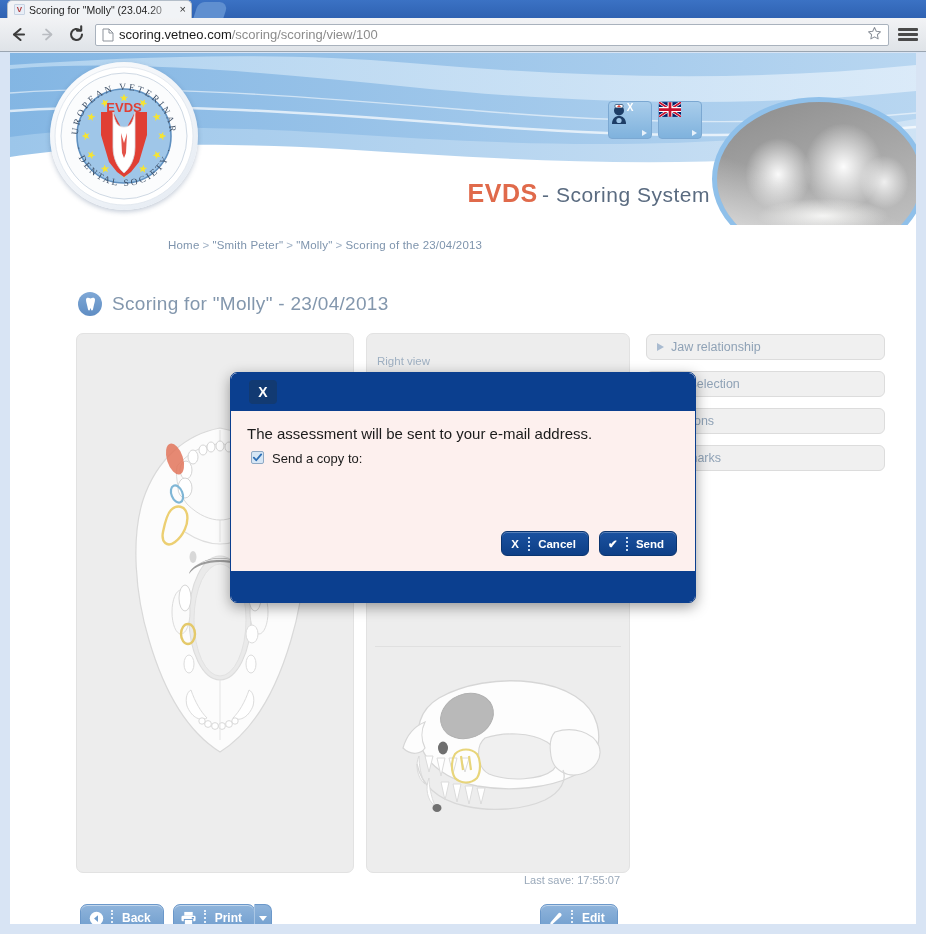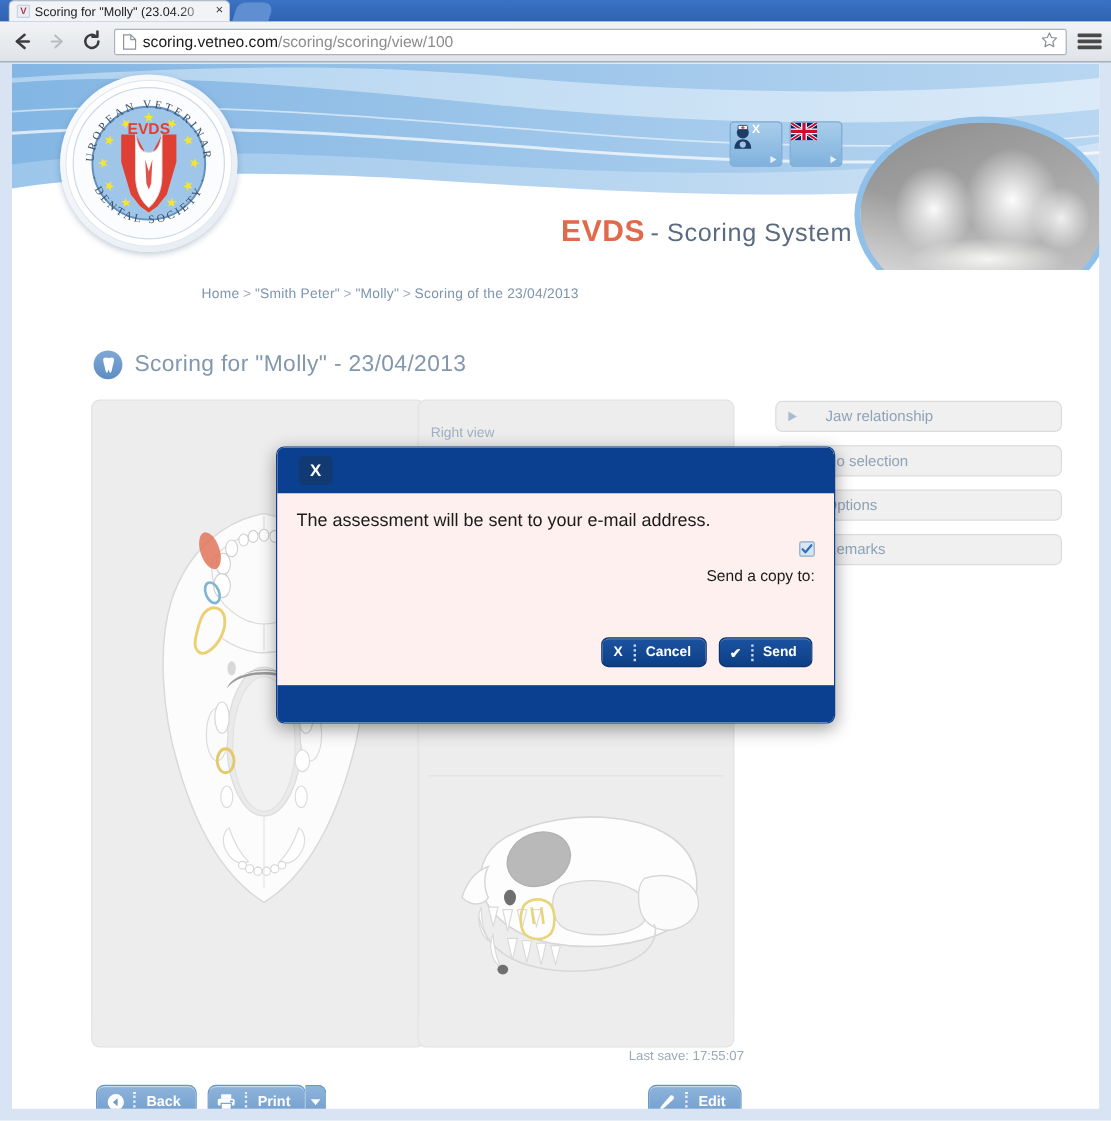--- a/index.html
+++ b/index.html
@@ -150,21 +150,21 @@
     margin:0; font-size:19px; font-weight:normal;
     color:#8397ad; letter-spacing:.3px; white-space:nowrap;
   }
 
   
   .panel-left {
     position:absolute; left:66px; top:280px; width:278px; height:540px;
     background:#ededed; border:1px solid #e2e2e2; border-radius:7px;
   }
   .panel-right {
-    position:absolute; left:338px; top:280px; width:264px; height:540px;
+    position:absolute; left:356px; top:280px; width:264px; height:540px;
     background:#ededed; border:1px solid #e2e2e2; border-radius:7px;
   }
   .panel-right .divider {
     position:absolute; left:8px; right:8px; top:312px; height:1px; background:#e0e0e0;
   }
   .view-label {
     position:absolute; left:10px; top:21px;
     font-size:11.5px; color:#9fb0c2;
   }
   .art { position:absolute; display:block; }
@@ -172,21 +172,21 @@
   .last-save {
     position:absolute; left:420px; top:821px; width:190px; text-align:right;
     font-size:11px; color:#9aa9ba; white-space:nowrap;
   }
 
   
   .accordion { position:absolute; left:636px; top:281px; width:239px; }
   .acc-item {
     height:26px; margin-bottom:11px;
     background:#f0f0f0; border:1px solid #dcdcdc; border-radius:6px;
-    display:flex; align-items:center; gap:24px; padding:0 10px;
+    display:flex; align-items:center; gap:7px; padding:0 10px;
     cursor:pointer;
   }
   .acc-caret { width:0;height:0;border-left:7px solid #a9bbd0;
                border-top:4.5px solid transparent;border-bottom:4.5px solid transparent; }
   .acc-label { font-size:12.5px; color:#8fa2b6; white-space:nowrap; }
 
   
   .btn {
     height:28px; border-radius:7px;
     background:linear-gradient(#8fb4db,#6e9ccd);
@@ -227,21 +227,21 @@
     display:flex; align-items:center; padding:0 8px 0 18px;
   }
   .dlg-title { font-size:17px; font-weight:bold; color:#ffffff; flex:1 1 auto; }
   .dlg-close {
     width:28px; height:24px; border-radius:4px; background:#123a72;
     color:#ffffff; font-size:14px; font-weight:bold;
     display:flex; align-items:center; justify-content:center; cursor:pointer;
   }
   .dlg-body { padding:14px 16px 0 16px; }
   .dlg-msg { font-size:15px; color:#1b1b1b; margin:0 0 9px 0; }
-  .chk-row { display:flex; align-items:flex-end; gap:8px; margin:0 0 7px 4px;flex-direction:column; }
+  .chk-row { display:flex; align-items:flex-start; gap:8px; margin:0 0 7px 4px; }
   .checkbox {
     width:13px; height:13px; background:#d6e6f5;
     border:1px solid #8fa9c4; border-radius:2px;
     display:flex; align-items:center; justify-content:center; cursor:pointer;
   }
   .chk-label { font-size:13px; color:#1b1b1b; }
   .mail-row { display:flex; align-items:center; gap:8px; margin-left:4px; }
   .mail-label { font-size:13px; color:#1b1b1b; white-space:nowrap; }
   .mail-input {
     width:302px; height:22px; background:#ffffff;

